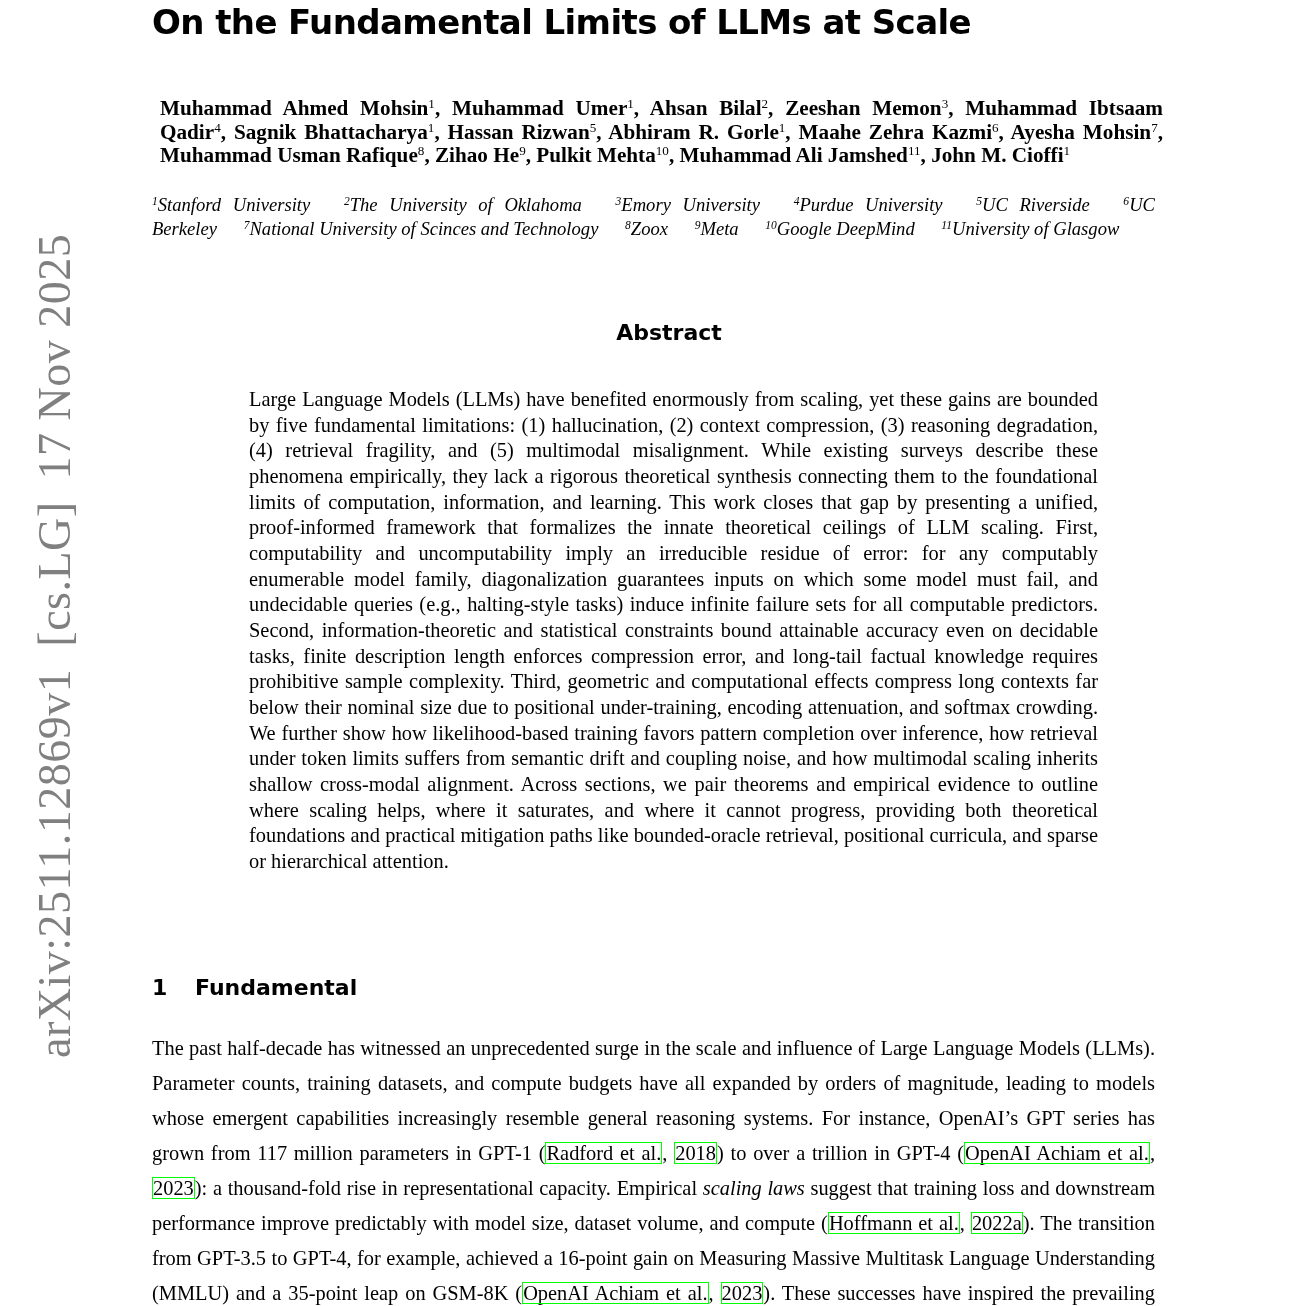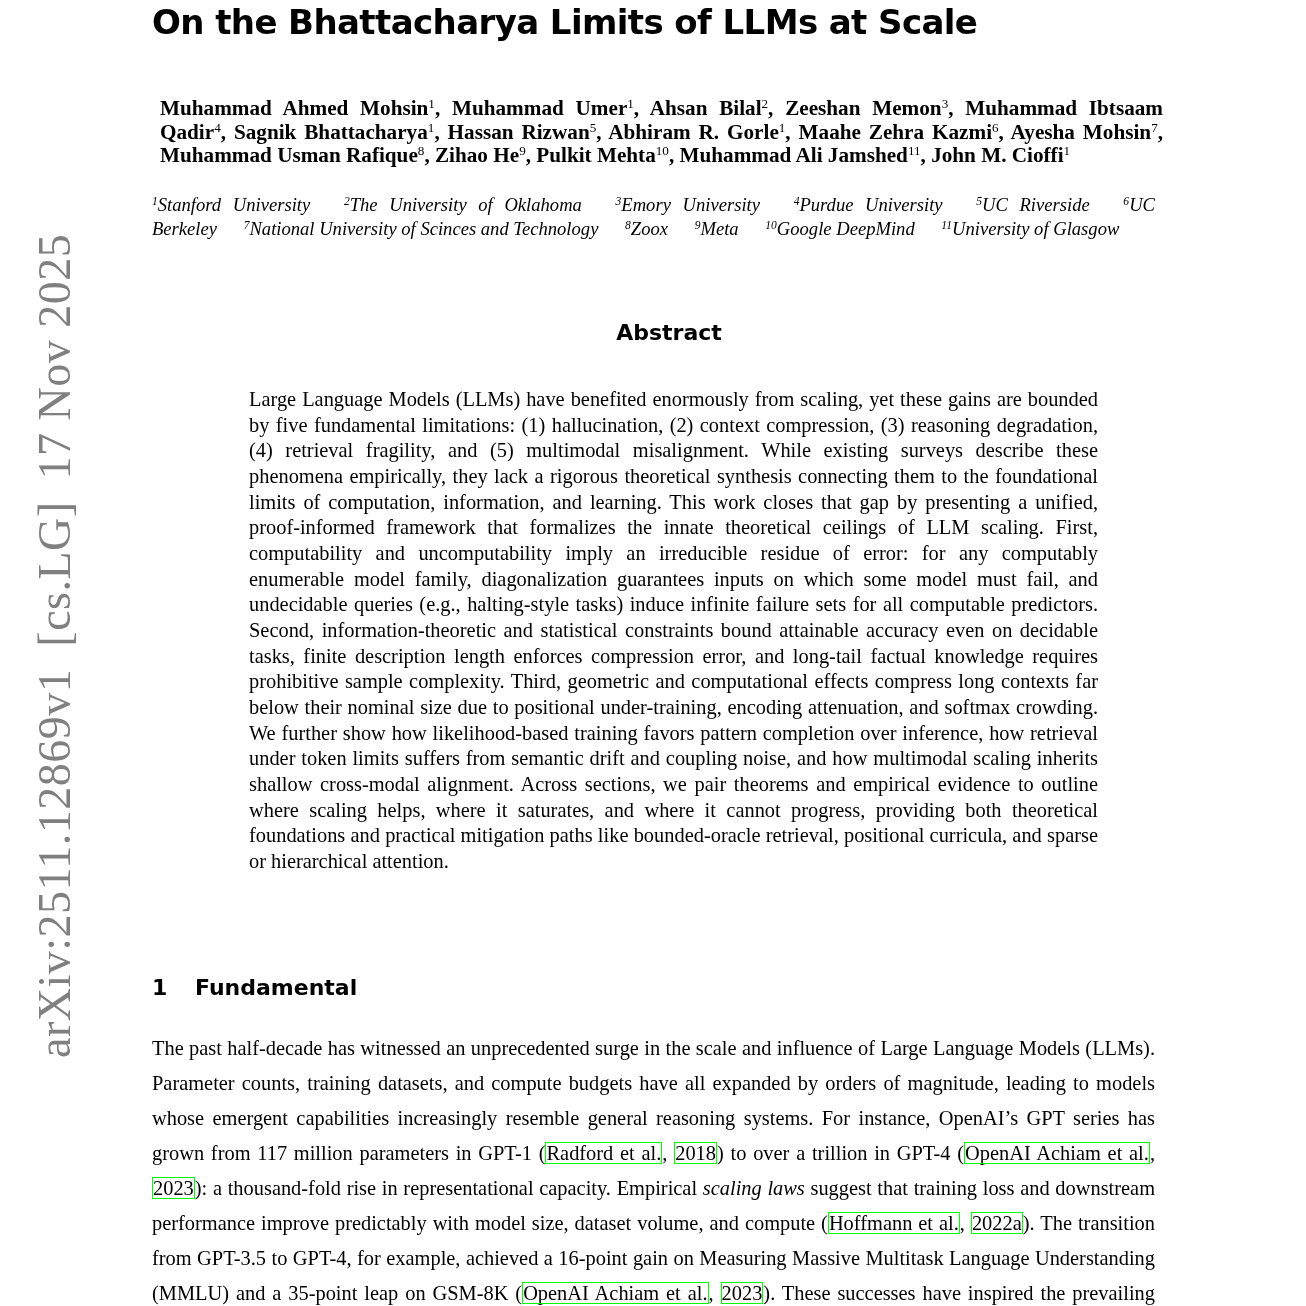--- a/index.html
+++ b/index.html
@@ -64,21 +64,21 @@
     text-align: justify;
   }
   .cite { outline: 1px solid #00ff00; outline-offset: -1px; padding: 0 1px; color: #000; text-decoration: none; cursor: pointer; }
   em { font-style: italic; }
 </style>
 </head>
 <body>
 
 <div id="arxiv-stamp"><span>arXiv:2511.12869v1</span><span class="gap"></span><span>[cs.LG]</span><span class="gap"></span><span>17 Nov 2025</span></div>
 
-<h1 id="title" style="margin:0;">On the Bhattacharya Limits of LLMs at Scale</h1>
+<h1 id="title" style="margin:0;">On the Fundamental Limits of LLMs at Scale</h1>
 
 <div id="authors"><span>Muhammad Ahmed Mohsin</span><sup>1</sup>, <span>Muhammad Umer</span><sup>1</sup>, <span>Ahsan Bilal</span><sup>2</sup>, <span>Zeeshan Memon</span><sup>3</sup>, <span>Muhammad Ibtsaam Qadir</span><sup>4</sup>, <span>Sagnik Bhattacharya</span><sup>1</sup>, <span>Hassan Rizwan</span><sup>5</sup>, <span>Abhiram R. Gorle</span><sup>1</sup>, <span>Maahe Zehra Kazmi</span><sup>6</sup>, <span>Ayesha Mohsin</span><sup>7</sup>, <span>Muhammad Usman Rafique</span><sup>8</sup>, <span>Zihao He</span><sup>9</sup>, <span>Pulkit Mehta</span><sup>10</sup>, <span>Muhammad Ali Jamshed</span><sup>11</sup>, <span>John M. Cioffi</span><sup>1</sup></div>
 
 <div id="affiliations"><span class="aff"><sup>1</sup><span>Stanford University</span></span> <span class="aff"><sup>2</sup><span>The University of Oklahoma</span></span> <span class="aff"><sup>3</sup><span>Emory University</span></span> <span class="aff"><sup>4</sup><span>Purdue University</span></span> <span class="aff"><sup>5</sup><span>UC Riverside</span></span> <span class="aff"><sup>6</sup><span>UC Berkeley</span></span> <span class="aff"><sup>7</sup><span>National University of Scinces and Technology</span></span> <span class="aff"><sup>8</sup><span>Zoox</span></span> <span class="aff"><sup>9</sup><span>Meta</span></span> <span class="aff"><sup>10</sup><span>Google DeepMind</span></span> <span class="aff"><sup>11</sup><span>University of Glasgow</span></span> </div>
 
 <div id="abstract-heading">Abstract</div>
 
 <div id="abstract-body">Large Language Models (LLMs) have benefited enormously from scaling, yet these gains are bounded by five fundamental limitations: (1) hallucination, (2) context compression, (3) reasoning degradation, (4) retrieval fragility, and (5) multimodal misalignment. While existing surveys describe these phenomena empirically, they lack a rigorous theoretical synthesis connecting them to the foundational limits of computation, information, and learning.  This work closes that gap by presenting a unified, proof-informed framework that formalizes the innate theoretical ceilings of LLM scaling.  First, computability and uncomputability imply an irreducible residue of error: for any computably enumerable model family, diagonalization guarantees inputs on which some model must fail, and undecidable queries (e.g., halting-style tasks) induce infinite failure sets for all computable predictors. Second, information-theoretic and statistical constraints bound attainable accuracy even on decidable tasks, finite description length enforces compression error, and long-tail factual knowledge requires prohibitive sample complexity.  Third, geometric and computational effects compress long contexts far below their nominal size due to positional under-training, encoding attenuation, and softmax crowding. We further show how likelihood-based training favors pattern completion over inference, how retrieval under token limits suffers from semantic drift and coupling noise, and how multimodal scaling inherits shallow cross-modal alignment. Across sections, we pair theorems and empirical evidence to outline where scaling helps, where it saturates, and where it cannot progress, providing both theoretical foundations and practical mitigation paths like bounded-oracle retrieval, positional curricula, and sparse or hierarchical attention.</div>
 
 <div id="intro-heading"><span class="num">1</span><span>Fundamental</span></div>

